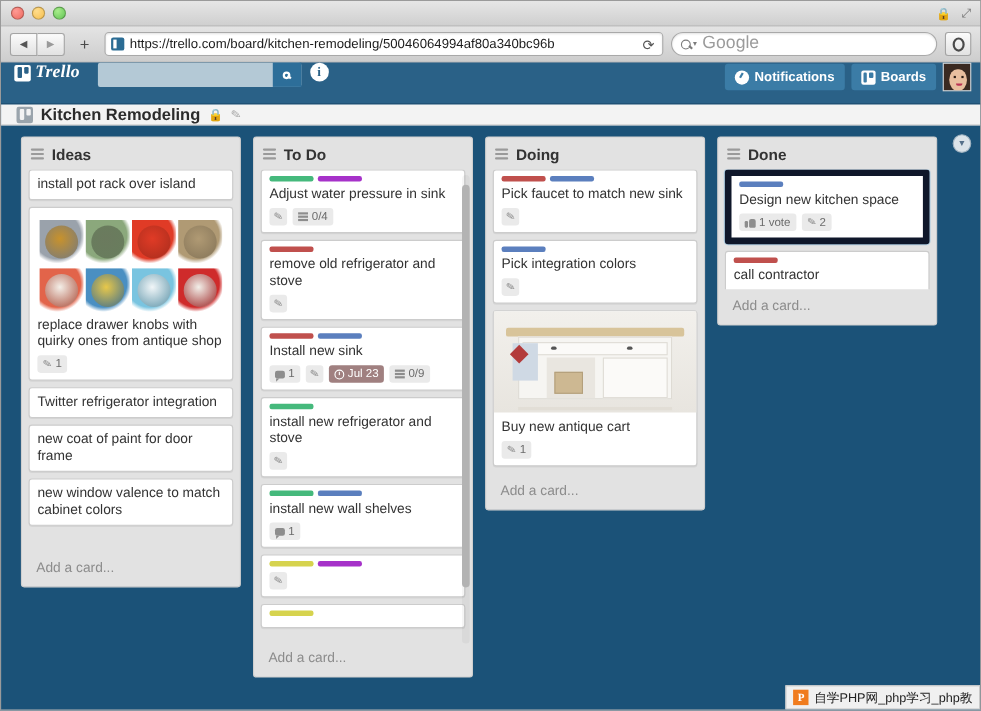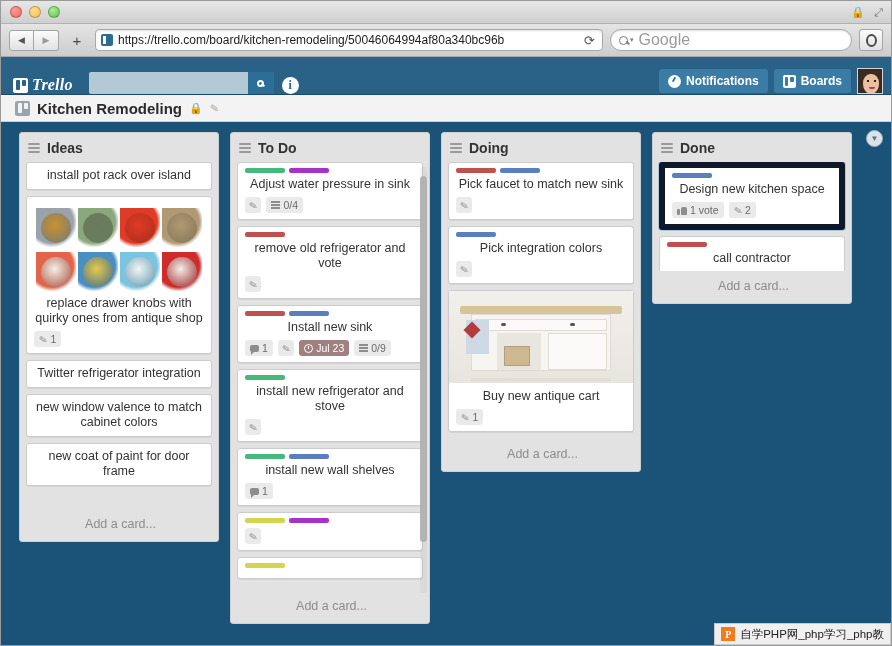--- a/index.html
+++ b/index.html
@@ -93,21 +93,21 @@
     background: linear-gradient(#fbfbfb, #e2e2e2);
     display: flex; align-items: center; justify-content: center;
   }
   .tb-right-btn .oval { width: 11px; height: 13px; border: 2px solid #4a4a4a; border-radius: 50%; }
 
   
   .app { flex: 1 1 auto; display: flex; flex-direction: column; background: #1b5278; position: relative; }
 
   .tnav {
     height: 38px; background: #2a6187;
-    display: flex; align-items: flex-end; padding: 0 8px; gap: 8px;
+    display: flex; align-items: flex-start; padding: 0 8px; gap: 8px;
     border-bottom: 1px solid #19486a;
     flex: 0 0 auto;
   }
   .logo { display: flex; align-items: center; gap: 4px; padding: 0 8px 0 4px; }
   .logo-mark {
     width: 15px; height: 15px; background: #fff; border-radius: 2px; position: relative;
   }
   .logo-mark::before { content:""; position:absolute; left:2.5px; top:2.5px; width:4px; height:10px; background:#2a6187; border-radius:1px;}
   .logo-mark::after { content:""; position:absolute; left:8.5px; top:2.5px; width:4px; height:6px; background:#2a6187; border-radius:1px;}
   .logo-text { color:#fff; font-size:16px; font-style: italic; font-weight: bold; font-family:"Liberation Serif", serif; letter-spacing:.2px;}
@@ -143,21 +143,21 @@
     width: 26px; height: 26px; border: 1px solid #d6d6d6; overflow: hidden;
     background: linear-gradient(#e8c9b4, #c79a7c); position: relative;
   }
   .avatar .hair { position:absolute; inset:0; background:#3a2a22; }
   .avatar .face { position:absolute; left:5px; top:5px; width:16px; height:20px; background:#e9bf9f; border-radius:45% 45% 50% 50%;}
   .avatar .eye { position:absolute; width:2px; height:2px; background:#2b1d16; top:11px; }
   .avatar .eye.l { left:9px; } .avatar .eye.r { left:16px; }
   .avatar .mouth { position:absolute; left:11px; top:18px; width:6px; height:2px; background:#b35; border-radius:0 0 3px 3px;}
 
   .boardbar {
-    height: 27px; background: #f3f3f3; border-bottom: 1px solid #cfcfcf;
+    height: 19px; background: #f3f3f3; border-bottom: 1px solid #cfcfcf;
     display: flex; align-items: center; gap: 7px; padding: 0 14px;
     flex: 0 0 auto;
   }
   .board-mark { width:15px;height:15px;background:#9aa4ac;border-radius:2px;position:relative;}
   .board-mark::before{content:"";position:absolute;left:2.5px;top:2.5px;width:4px;height:10px;background:#f3f3f3;border-radius:1px;}
   .board-mark::after{content:"";position:absolute;left:8.5px;top:2.5px;width:4px;height:6px;background:#f3f3f3;border-radius:1px;}
   .board-title { font-size: 15px; font-weight: bold; color: #2b2b2b; }
   .lock-icon { font-size: 11px; color: #c9b24a; }
   .pencil-icon { font-size: 11px; color: #a9a9a9; transform: rotate(-10deg); }
 
@@ -340,21 +340,21 @@
     </div>
 
     <div class="boardbar">
       <span class="board-mark"></span>
       <span class="board-title">Kitchen Remodeling</span>
       <span class="lock-icon">🔒</span>
       <span class="pencil-icon">✎</span>
     </div>
 
     <div class="board">
-      <div id="lists-root" style="display:flex;gap:11px;align-items:flex-start;height:100%;text-align:center;">
+      <div id="lists-root" style="display:flex;gap:11px;align-items:flex-start;height:100%;">
           <div class="list" style="height: 410px;">
             <div class="list-header">
               <span class="hamburger">
                 <span></span>
                 <span></span>
                 <span></span>
               </span>
               <span class="list-title">Ideas</span>
             </div>
             <div class="cards">
@@ -393,24 +393,24 @@
                   <span class="badge">
                     <span class="b-pencil">✎</span>
                     <span>1</span>
                   </span>
                 </div>
               </div>
               <div class="card">
                 <div class="card-title">Twitter refrigerator integration</div>
               </div>
               <div class="card">
+                <div class="card-title">new coat of paint for door frame</div>
+              </div>
+              <div class="card">
                 <div class="card-title">new window valence to match cabinet colors</div>
-              </div>
-              <div class="card">
-                <div class="card-title">new coat of paint for door frame</div>
               </div>
             </div>
             <div class="add-card">Add a card...</div>
           </div>
           <div class="list" style="height: 492px;">
             <div class="list-header">
               <span class="hamburger">
                 <span></span>
                 <span></span>
                 <span></span>
@@ -435,21 +435,21 @@
                       <i></i>
                     </span>
                     <span>0/4</span>
                   </span>
                 </div>
               </div>
               <div class="card">
                 <div class="labels">
                   <span class="label" style="background: rgb(192, 80, 77);"></span>
                 </div>
-                <div class="card-title">remove old refrigerator and vote</div>
+                <div class="card-title">remove old refrigerator and stove</div>
                 <div class="badges">
                   <span class="badge icon-only">
                     <span class="b-pencil">✎</span>
                   </span>
                 </div>
               </div>
               <div class="card">
                 <div class="labels">
                   <span class="label" style="background: rgb(192, 80, 77);"></span>
                   <span class="label" style="background: rgb(91, 127, 190);"></span>

